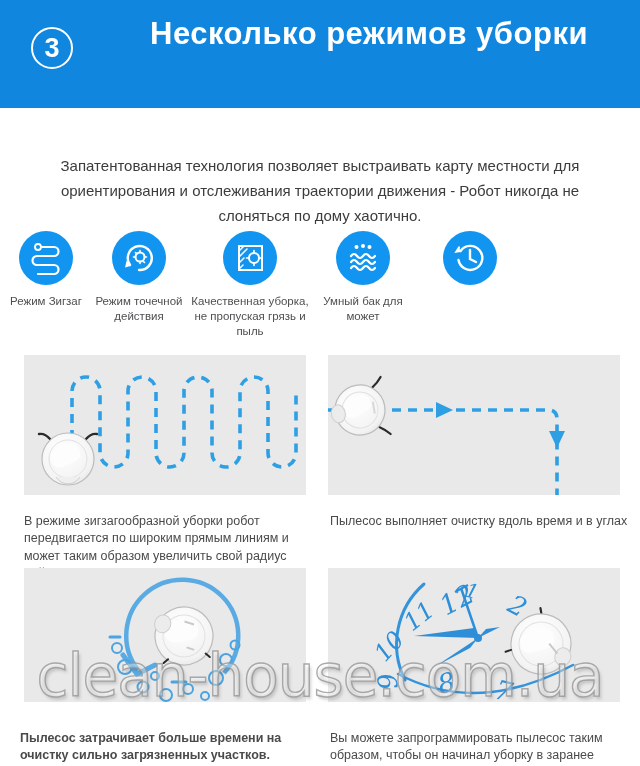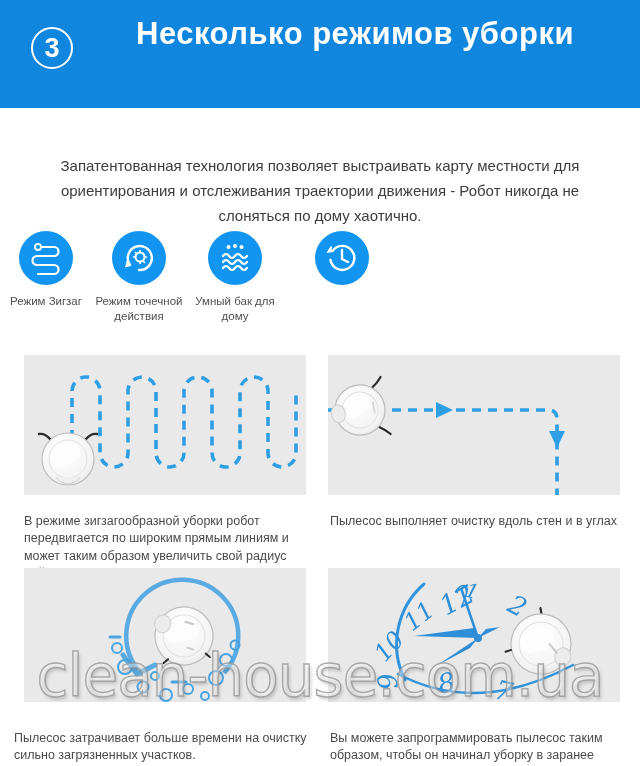--- a/index.html
+++ b/index.html
@@ -3,21 +3,21 @@
 <meta charset="utf-8">
 <style>
   html,body{margin:0;padding:0;background:#fff;}
   .page{position:relative;width:640px;height:766px;background:#fff;overflow:hidden;
         font-family:"Liberation Sans",sans-serif;}
   
   .banner{position:absolute;left:0;top:0;width:640px;height:108px;background:#1186de;}
   .badge{position:absolute;left:31px;top:27px;width:38px;height:38px;border:2.5px solid #fff;
          border-radius:50%;color:#fff;font-size:27px;font-weight:bold;line-height:38px;
          text-align:center;}
-  .titles{position:absolute;left:90px;top:13px;width:530px;text-align:center;color:#fff;
+  .titles{position:absolute;left:104px;top:13px;width:530px;text-align:center;color:#fff;
           font-weight:bold;font-size:31px;line-height:41px;letter-spacing:.5px;}
   
   .intro{position:absolute;left:40px;top:138px;width:560px;text-align:center;color:#3c3c3c;
          font-size:15px;line-height:25px;}
   
   .features{position:absolute;left:0;top:231px;width:640px;display:flex;}
   .feature{display:flex;flex-direction:column;align-items:center;}
   .f1{width:92px}.f2{width:112px}.f3{width:94px}.f4{width:128px}.f5{width:98px}.f6{width:116px}
   .icon-circle{width:54px;height:54px;border-radius:50%;background:#1295f0;display:flex;
                align-items:center;justify-content:center;}
@@ -25,21 +25,21 @@
   
   .panel{position:absolute;background:#e9e9e9;}
   .panel svg{display:block;}
   .pA{left:24px;top:355px;width:282px;height:140px;}
   .pB{left:328px;top:355px;width:292px;height:140px;}
   .pC{left:24px;top:568px;width:282px;height:134px;}
   .pD{left:328px;top:568px;width:292px;height:134px;}
   .caption{position:absolute;font-size:12.5px;line-height:17.5px;color:#4a4a4b;}
   .cA{left:24px;top:500px;width:296px;}
   .cB{left:330px;top:500px;width:300px;}
-  .cC{left:14px;top:717px;width:296px;}
+  .cC{left:20px;top:717px;width:296px;font-weight:bold;}
   .cD{left:330px;top:717px;width:300px;}
   
   .watermark{position:absolute;left:0;top:641px;width:640px;text-align:center;z-index:6;
              font-family:"DejaVu Sans",sans-serif;font-size:58px;line-height:70px;
              color:rgba(255,255,255,0.38);-webkit-text-stroke:1.4px rgba(150,150,150,0.8);
              text-shadow:2px 3px 3px rgba(90,90,90,0.25);letter-spacing:-1px;
              pointer-events:none;white-space:nowrap;}
   .clocknum{font-family:"DejaVu Serif",serif;font-style:italic;fill:#2e8fd8;}
 </style>
 </head>
@@ -74,33 +74,44 @@
         <svg width="40" height="40" viewBox="0 0 40 40" fill="none" stroke="#fff" stroke-linecap="round">
           <path d="M11,27 A12,12 0 1 1 20,32" stroke-width="2.4"></path>
           <path d="M11,27 l-3.5,1 l1,-4.5" stroke-width="2.2" fill="#fff"></path>
           <circle cx="21" cy="19" r="4.5" stroke-width="2"></circle>
           <path d="M21,12.5 v2 M21,23.5 v2 M14.5,19 h2 M25.5,19 h2 M16.5,14.5 l1.4,1.4 M24.1,23.1 l1.4,1.4" stroke-width="1.6"></path>
         </svg>
       </div>
       <div class="feature-label">Режим точечной действия</div>
     </div>
 
+    <div class="feature f4">
+      <div class="icon-circle">
+        <svg width="40" height="40" viewBox="0 0 40 40" fill="none" stroke="#fff" stroke-linecap="round">
+          <rect x="9" y="8" width="23" height="24" stroke-width="2"></rect>
+          <path d="M9,13 l5,-5 M9,19 l8,-8 M9,25 l5,-5 M9,31 l4,-4" stroke-width="1.5"></path>
+          <circle cx="24" cy="20" r="5" stroke-width="2"></circle>
+          <path d="M24,12.5 v2 M24,25.5 v2 M16.5,20 h2 M29.5,20 h2" stroke-width="1.6"></path>
+        </svg>
+      </div>
+      <div class="feature-label">Качественная уборка, не пропуская грязь и пыль</div>
+    </div>
 
     <div class="feature f5">
       <div class="icon-circle">
         <svg width="40" height="40" viewBox="0 0 40 40" fill="none" stroke="#fff" stroke-linecap="round">
           <circle cx="13.5" cy="9" r="2" fill="#fff" stroke="none"></circle>
           <circle cx="20" cy="8" r="2" fill="#fff" stroke="none"></circle>
           <circle cx="26.5" cy="9" r="2" fill="#fff" stroke="none"></circle>
           <path d="M8,18 q3,-4 6,0 t6,0 t6,0 t6,0" stroke-width="2.2"></path>
           <path d="M8,24 q3,-4 6,0 t6,0 t6,0 t6,0" stroke-width="2.2"></path>
           <path d="M8,30 q3,-4 6,0 t6,0 t6,0 t6,0" stroke-width="2.2"></path>
         </svg>
       </div>
-      <div class="feature-label">Умный бак для дому</div>
+      <div class="feature-label">Умный бак для может</div>
     </div>
 
     <div class="feature f6">
       <div class="icon-circle">
         <svg width="40" height="40" viewBox="0 0 40 40" fill="none" stroke="#fff" stroke-linecap="round">
           <path d="M10.5,13 A12,12 0 1 1 8.5,22" stroke-width="2.4"></path>
           <path d="M10.5,13 l-4,0.5 l2.5,-4" stroke-width="2.2" fill="#fff"></path>
           <path d="M20,12 V21 L26,24" stroke-width="2.4"></path>
         </svg>
       </div>
@@ -146,21 +157,21 @@
         <circle r="25" fill="url(#rgB)" stroke="#bcbcbc" stroke-width="1.2"></circle>
         <circle r="18" fill="none" stroke="#e1e1e1" stroke-width="1"></circle>
         <rect x="-14" y="-13" width="27" height="17" rx="6" fill="#fdfdfd" opacity="0.9" transform="rotate(-20)"></rect>
         <ellipse cx="-22" cy="0" rx="7" ry="9" fill="#ececec" stroke="#cfcfcf" stroke-width="1"></ellipse>
         <path d="M14,-6 v12" stroke="#d8d8d8" stroke-width="2"></path>
       </g>
     </svg>
   </div>
 
   <p class="caption cA">В режиме зигзагообразной уборки робот передвигается по широким прямым линиям и может таким образом увеличить свой радиус действия.</p>
-  <p class="caption cB">Пылесос выполняет очистку вдоль стен и в углах</p>
+  <p class="caption cB">Пылесос выполняет очистку вдоль время и в углах</p>
 
   <div class="panel pC">
     <svg width="282" height="134" viewBox="0 0 282 134">
       <defs>
         <radialGradient id="rgC" cx="40%" cy="35%" r="75%">
           <stop offset="0%" stop-color="#ffffff"></stop>
             <stop offset="78%" stop-color="#f3f3f3"></stop>
           <stop offset="100%" stop-color="#e2e2e2"></stop>
         </radialGradient>
       </defs>

